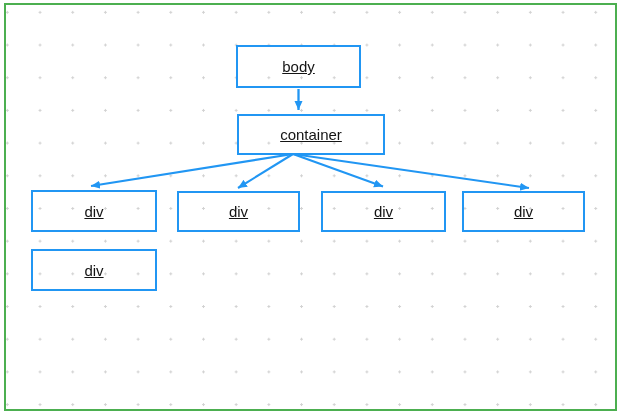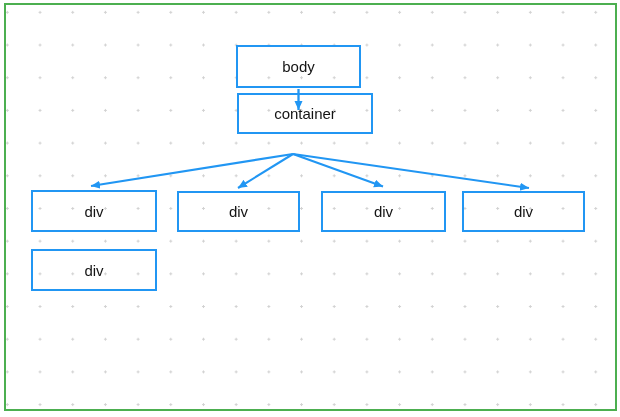--- a/index.html
+++ b/index.html
@@ -41,20 +41,21 @@
     box-sizing: border-box;
     border: 2px solid #2196f3;
     background: transparent;
     display: flex;
     align-items: center;
     justify-content: center;
     font-size: 15px;
     color: #141414;
     cursor: default;
     user-select: none;
+    text-decoration: underline;
   }
 </style>
 </head>
 <body>
 
 <div class="canvas">
 
   <div class="grid"></div>
 
   <div class="page-border"></div>
@@ -69,21 +70,21 @@
     <line x1="293" y1="154" x2="91" y2="186" stroke-width="2.1" marker-end="url(#arrow)" stroke="#2196f3"></line>
     <line x1="293" y1="154" x2="238" y2="188" stroke-width="2.1" marker-end="url(#arrow)" stroke="#2196f3"></line>
     <line x1="293" y1="154" x2="383" y2="186.5" stroke-width="2.1" marker-end="url(#arrow)" stroke="#2196f3"></line>
     <line x1="293" y1="154" x2="529" y2="188" stroke-width="2.1" marker-end="url(#arrow)" stroke="#2196f3"></line>
   </svg>
 
   <div class="node" style="left:236px; top:45px; width:125px; height:43px;">
     <span>body</span>
   </div>
 
-  <div class="node" style="left:237px; top:93px; width:136px; height:41px;justify-content:center;">
+  <div class="node" style="left:237px; top:114px; width:148px; height:41px;justify-content:center;">
     <span>container</span>
   </div>
 
   <div class="node" style="left:31px; top:190px; width:126px; height:42px;">
     <span>div</span>
   </div>
 
   <div class="node" style="left:177px; top:191px; width:123px; height:41px;">
     <span>div</span>
   </div>

